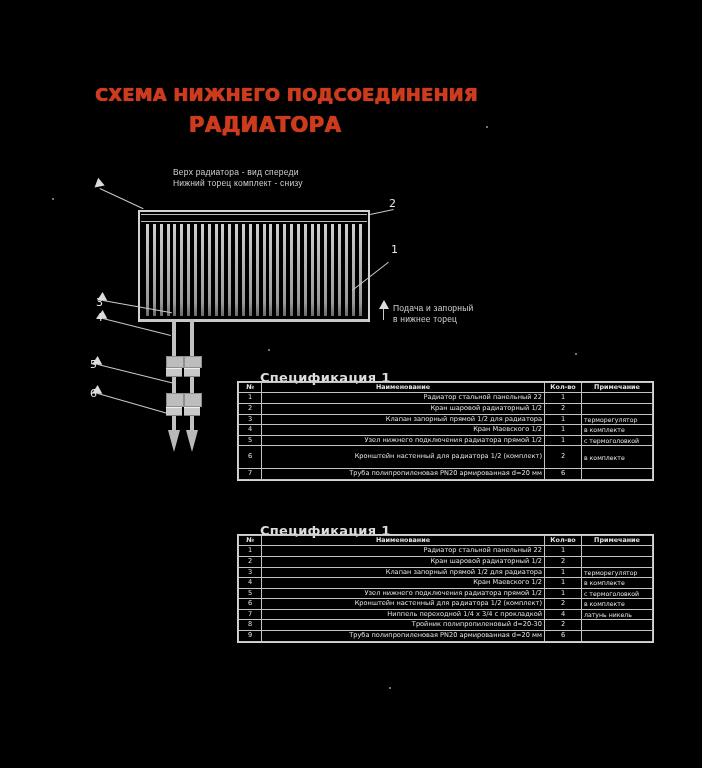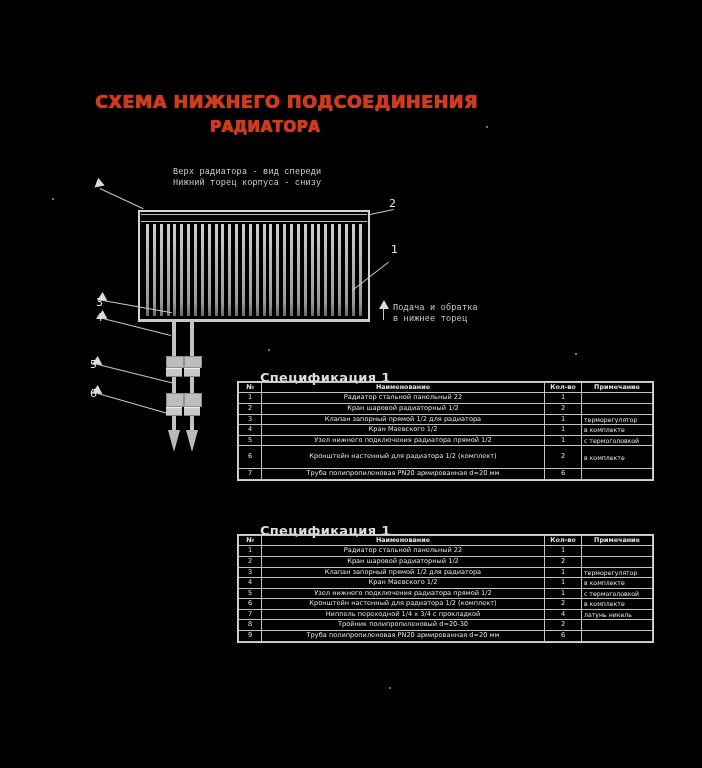--- a/index.html
+++ b/index.html
@@ -24,39 +24,38 @@
     background: #000000;
   }
 
   
   .title-block {
     position: absolute;
     left: 95px;
     top: 82px;
     width: 340px;
     text-align: center;
-    margin-top: 7px;
   }
   .title-line {
     font-family: "DejaVu Sans", sans-serif;
     font-weight: bold;
     font-size: 17px;
     letter-spacing: 0.5px;
     color: #cf3a1c;
     text-shadow: 0 0 1px #ff6a42, 1px 0 0 #8c2210;
     line-height: 1.55;
     white-space: nowrap;
   }
   .title-line.l1 { font-size: 17.5px; }
-  .title-line.l2 { font-size: 15px; }
+  .title-line.l2 { font-size: 21px; }
 
   
   .ann {
     position: absolute;
-    font-family: Liberation Mono, monospace;
+    font-family: Liberation Sans, sans-serif;
     font-size: 8.5px;
     color: #cfcfcf;
     white-space: nowrap;
     line-height: 1.35;
     letter-spacing: 0.2px;
   }
 
   .ann-top { left: 173px; top: 167px; }
   .ann-right { left: 393px; top: 303px; }
 
@@ -195,21 +194,21 @@
     vertical-align: middle;
     overflow: hidden;
     white-space: nowrap;
   }
   table.spec th {
     font-weight: bold;
     font-size: 6.4px;
     text-align: center;
   }
   .col-no { width: 18px; text-align: center; }
-  .col-name { text-align: center; }
+  .col-name { text-align: right; }
   .col-qty { width: 32px; text-align: center; }
   .col-note { width: 66px; text-align: left; font-size: 6.2px; }
   tr.tall td { height: 20px; white-space: normal; }
 
   .table1 { left: 237px; top: 381px; width: 415px; }
   .table2 { left: 237px; top: 534px; width: 415px; }
   .cap1 { left: 260px; top: 370px; }
   .cap2 { left: 260px; top: 523px; }
 
   
@@ -225,21 +224,21 @@
 
 <div class="canvas">
 
   <div class="title-block">
     <div class="title-line l1">СХЕМА НИЖНЕГО ПОДСОЕДИНЕНИЯ</div>
     <div class="title-line l2">РАДИАТОРА</div>
   </div>
 
   <div class="ann ann-top">
     <div>Верх радиатора  -  вид спереди</div>
-    <div>Нижний торец корпуса  -  снизу</div>
+    <div>Нижний торец комплект  -  снизу</div>
   </div>
 
   <div class="radiator">
     <div class="rad-frame"></div>
     <div class="rad-top-bar"></div>
     <div class="fins">
       <div class="fin"></div>
       <div class="fin"></div>
       <div class="fin"></div>
       <div class="fin"></div>
@@ -294,21 +293,21 @@
   <div class="callout-num c1">1</div>
   <div class="callout-num c2">2</div>
   <div class="callout-num c3">3</div>
   <div class="callout-num c4">4</div>
   <div class="callout-num c5">5</div>
   <div class="callout-num c6">6</div>
 
   <div class="line" style="left:383px; top:306px; width:1px; height:14px; background:#c9c9c9;"></div>
   <div class="arrow" style="left:379px; top:300px; transform: rotate(0deg);"></div>
   <div class="ann ann-right">
-    <div>Подача  и  обратка</div>
+    <div>Подача  и  запорный</div>
     <div>в нижнее торец</div>
   </div>
 
   <div class="pipes">
     <div class="pipe-v" style="left:12px; top:0px; height:36px;"></div>
     <div class="pipe-v" style="left:30px; top:0px; height:36px;"></div>
 
     <div class="pipe-block" style="left:6px; top:36px; width:16px; height:10px;"></div>
     <div class="pipe-block" style="left:24px; top:36px; width:16px; height:10px;"></div>
 

